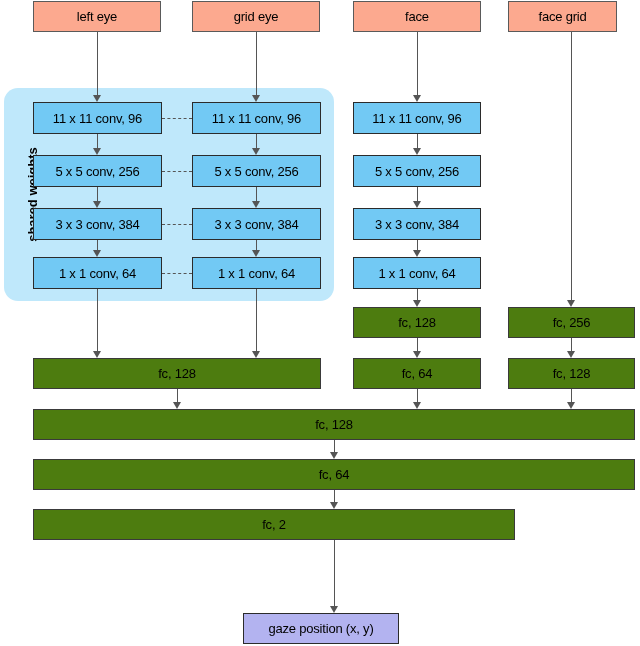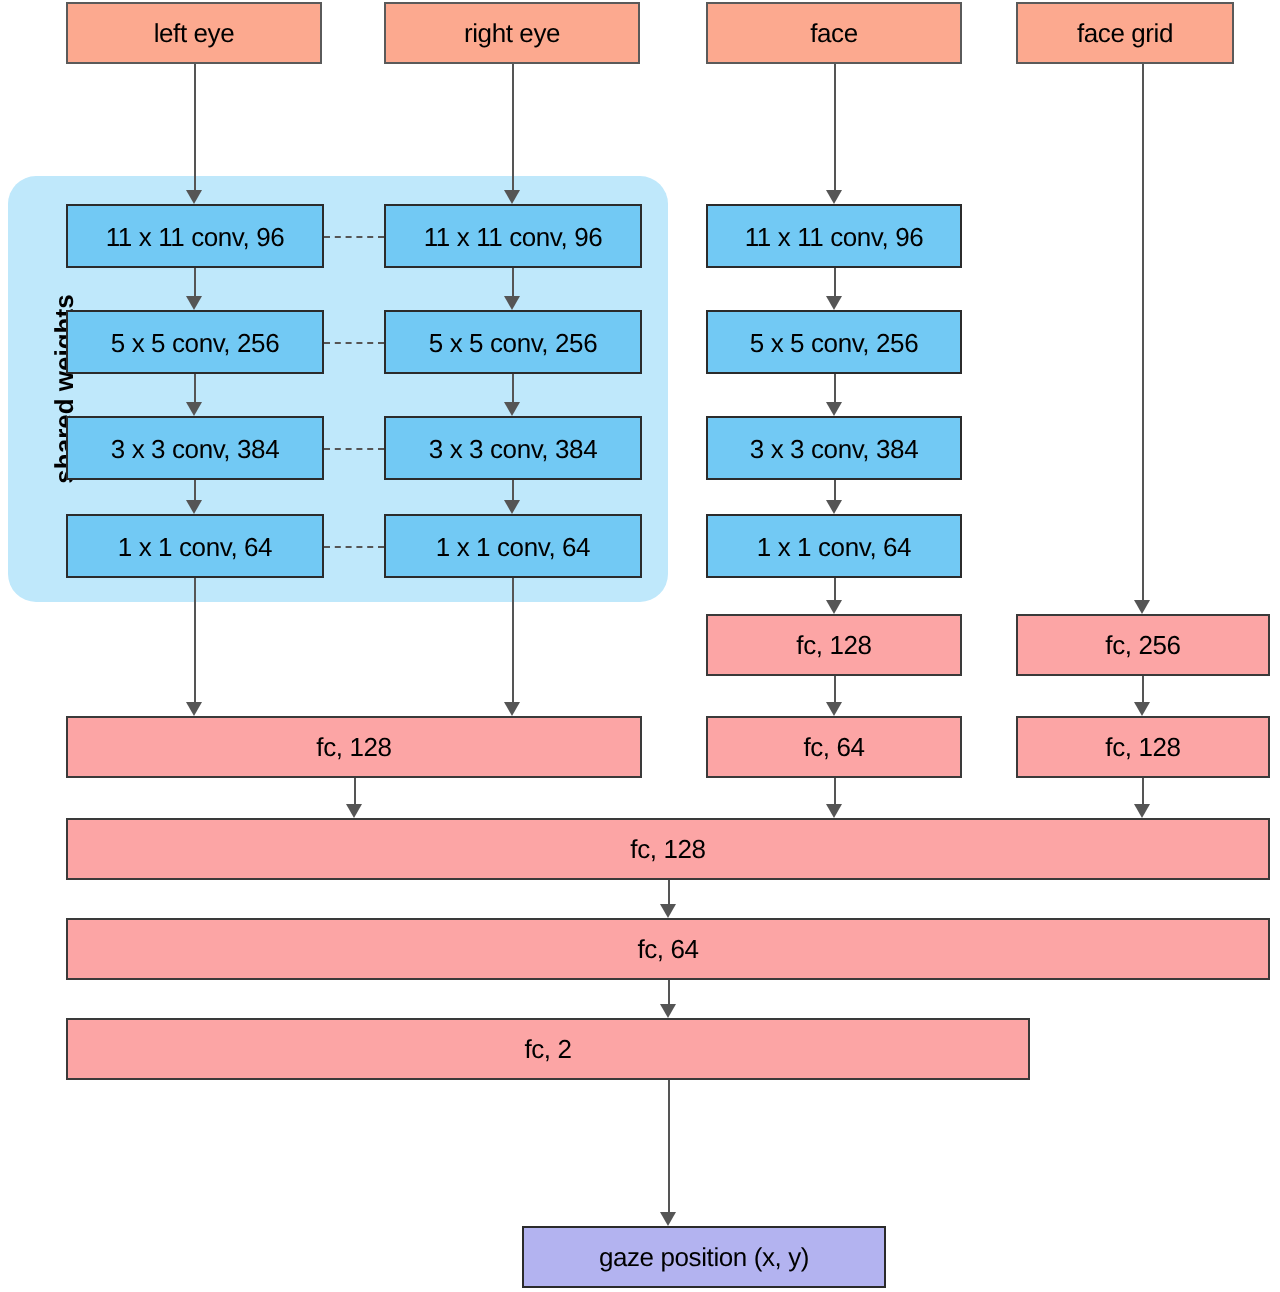--- a/index.html
+++ b/index.html
@@ -25,21 +25,21 @@
     justify-content: center;
     font-size: 13px;
     font-weight: normal;
     color: #000000;
     letter-spacing: -0.2px;
     white-space: nowrap;
     border: 1.5px solid #4d4d4d;
   }
   .node.input   { background: #fca98f; border-color: #5a5a5a; }
   .node.conv    { background: #72c9f4; border-color: #2b2b2b; }
-  .node.fc      { background: #fca5a5; border-color: #3a3a3a; }
+  .node.fc      { background: #4d7c0f; border-color: #3a3a3a; }
   .node.output  { background: #b3b3f0; border-color: #2b2b2b; }
 
   
   #shared-weights-group {
     position: absolute;
     background: #bfe8fb;
     border-radius: 14px;
   }
   #shared-weights-label {
     position: absolute;
@@ -73,21 +73,21 @@
 </style>
 </head>
 <body>
 
 <div id="canvas">
 
   <div id="shared-weights-group" style="left:4px; top:88px; width:330px; height:213px;"></div>
   <div id="shared-weights-label" style="left:-18px; top:187px; width:100px; text-align:center;">shared weights</div>
 
   <div class="node input" style="left:33px;  top:1px;  width:128px; height:31px;">left eye</div>
-  <div class="node input" style="left:192px; top:1px;  width:128px; height:31px;">right eye</div>
+  <div class="node input" style="left:192px; top:1px;  width:128px; height:31px;">grid eye</div>
   <div class="node input" style="left:353px; top:1px;  width:128px; height:31px;">face</div>
   <div class="node input" style="left:508px; top:1px;  width:109px; height:31px;">face grid</div>
 
   <div class="node conv" style="left:33px; top:102px; width:129px; height:32px;">11 x 11 conv, 96</div>
   <div class="node conv" style="left:33px; top:155px; width:129px; height:32px;">5 x 5 conv, 256</div>
   <div class="node conv" style="left:33px; top:208px; width:129px; height:32px;">3 x 3 conv, 384</div>
   <div class="node conv" style="left:33px; top:257px; width:129px; height:32px;">1 x 1 conv, 64</div>
 
   <div class="node conv" style="left:192px; top:102px; width:129px; height:32px;">11 x 11 conv, 96</div>
   <div class="node conv" style="left:192px; top:155px; width:129px; height:32px;">5 x 5 conv, 256</div>
@@ -103,21 +103,21 @@
 
   <div class="node fc" style="left:508px; top:307px; width:127px; height:31px;">fc, 256</div>
   <div class="node fc" style="left:508px; top:358px; width:127px; height:31px;">fc, 128</div>
 
   <div class="node fc" style="left:33px; top:358px; width:288px; height:31px;">fc, 128</div>
 
   <div class="node fc" style="left:33px; top:409px; width:602px; height:31px;">fc, 128</div>
   <div class="node fc" style="left:33px; top:459px; width:602px; height:31px;">fc, 64</div>
   <div class="node fc" style="left:33px; top:509px; width:482px; height:31px;">fc, 2</div>
 
-  <div class="node output" style="left:261px; top:613px; width:182px; height:31px;">gaze position (x, y)</div>
+  <div class="node output" style="left:243px; top:613px; width:156px; height:31px;">gaze position (x, y)</div>
 
   <div class="vline" style="left:97px; top:32px; height:63px;"></div>
   <div class="arrowhead" style="left:93px; top:95px;"></div>
   <div class="vline" style="left:97px; top:134px; height:14px;"></div>
   <div class="arrowhead" style="left:93px; top:148px;"></div>
   <div class="vline" style="left:97px; top:187px; height:14px;"></div>
   <div class="arrowhead" style="left:93px; top:201px;"></div>
   <div class="vline" style="left:97px; top:240px; height:10px;"></div>
   <div class="arrowhead" style="left:93px; top:250px;"></div>
   <div class="vline" style="left:97px; top:289px; height:62px;"></div>

